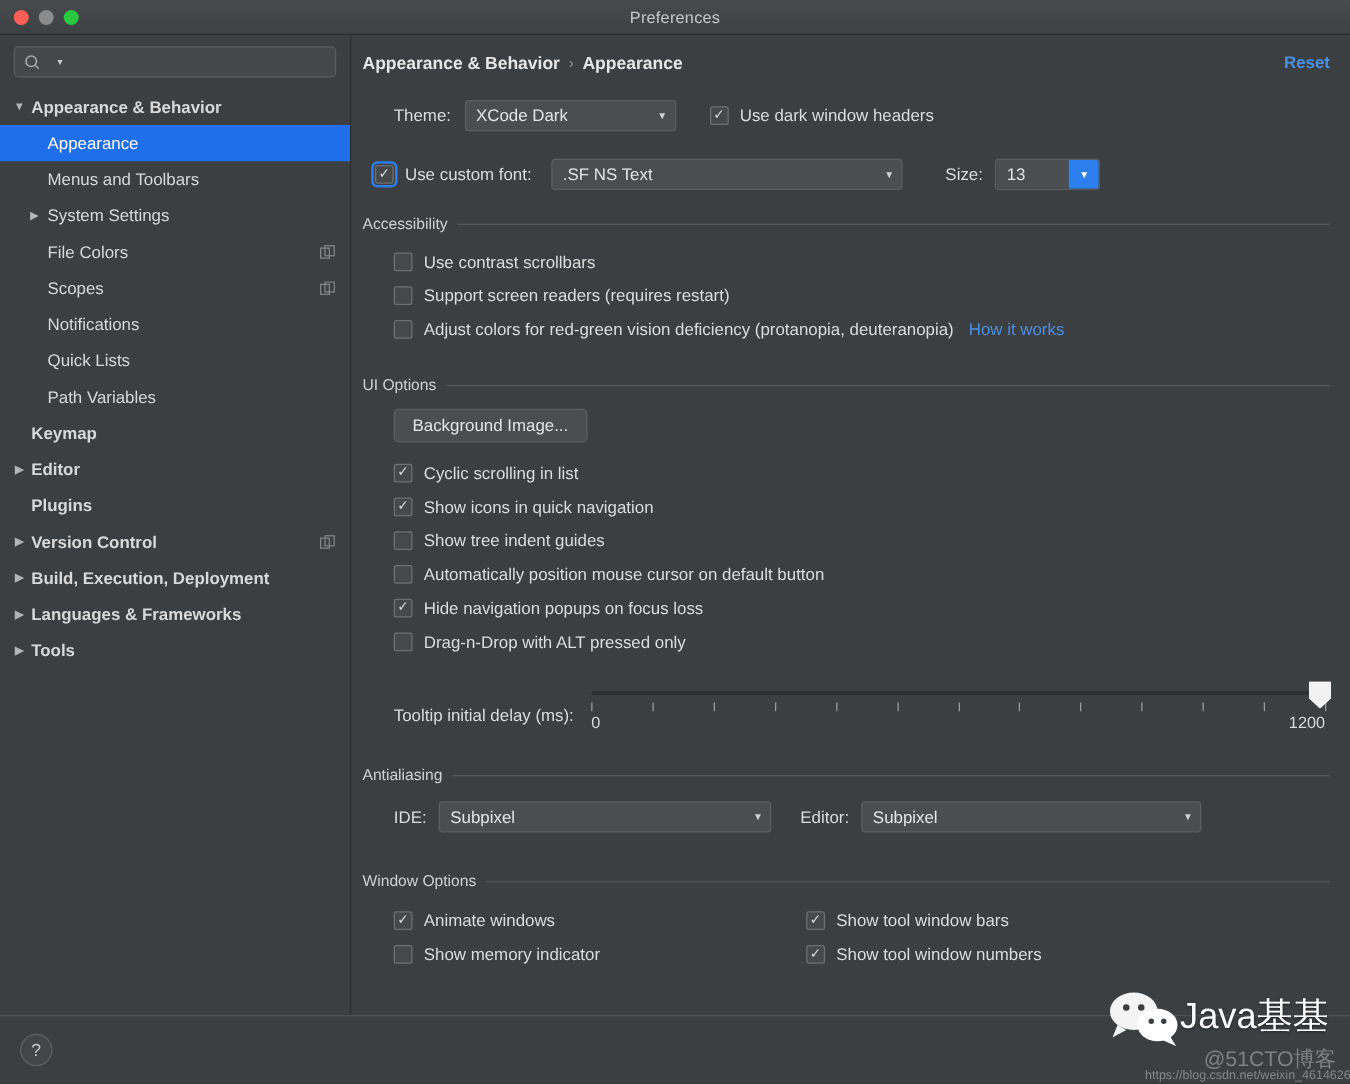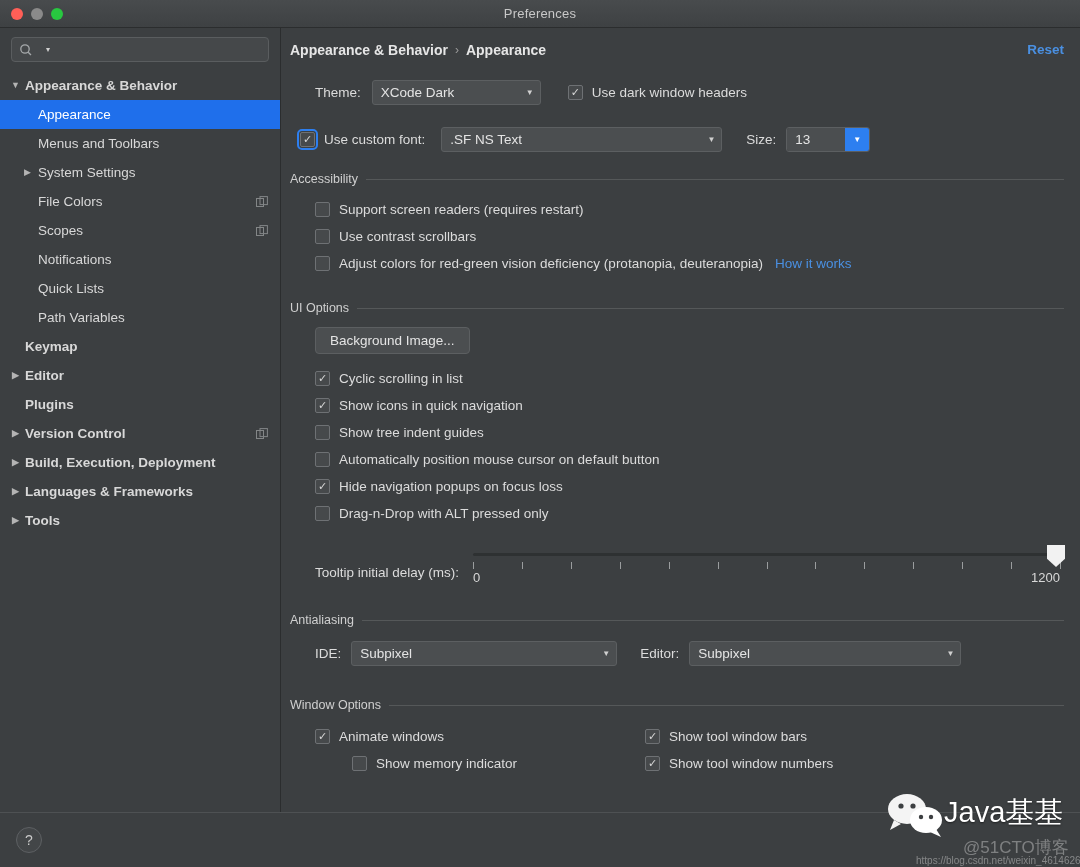--- a/index.html
+++ b/index.html
@@ -328,44 +328,44 @@
 
         <div class="row" style="margin-top:22px; padding-left:10px; gap:10px;">
           <label class="cb">
             <span class="box focus" id="cb-font">✓</span>
             <span class="ctext">Use custom font:</span>
           </label>
           <div class="combo" style="width:281px; margin-left:6px;">
             <span class="cv">.SF NS Text</span>
             <span class="tri">▼</span>
           </div>
-          <span class="lbl" style="margin-left:14px;">Size:</span>
+          <span class="lbl" style="margin-left:24px;">Size:</span>
           <div class="spinner">
             <div class="sv">13</div>
             <div class="sbtn">
               <span class="tri">▼</span>
             </div>
           </div>
         </div>
 
         <div class="sect" style="margin-top:20px;">
           <span class="stitle">Accessibility</span>
           <span class="rule"></span>
         </div>
         <div id="acc-list" style="padding-left:25px; margin-top:10px;">
             <div style="display: flex; align-items: center; gap: 12px; height: 27px;">
               <label class="cb">
                 <span class="box"></span>
-                <span class="ctext">Support screen readers (requires restart)</span>
+                <span class="ctext">Use contrast scrollbars</span>
               </label>
             </div>
             <div style="display: flex; align-items: center; gap: 12px; height: 27px;">
               <label class="cb">
                 <span class="box"></span>
-                <span class="ctext">Use contrast scrollbars</span>
+                <span class="ctext">Support screen readers (requires restart)</span>
               </label>
             </div>
             <div style="display: flex; align-items: center; gap: 12px; height: 27px;">
               <label class="cb">
                 <span class="box"></span>
                 <span class="ctext">Adjust colors for red-green vision deficiency (protanopia, deuteranopia)</span>
               </label>
               <span class="link">How it works</span>
             </div>
           </div>
@@ -466,21 +466,21 @@
           <span class="rule"></span>
         </div>
         <div style="display:flex; padding-left:25px; margin-top:11px;">
           <div id="wo-left" style="width:330px;">
               <div style="height: 27px; display: flex; align-items: center;">
                 <label class="cb">
                   <span class="box">✓</span>
                   <span class="ctext">Animate windows</span>
                 </label>
               </div>
-              <div style="height: 27px; display: flex; align-items: center; margin-left: 37px;">
+              <div style="height: 27px; display: flex; align-items: center;">
                 <label class="cb">
                   <span class="box"></span>
                   <span class="ctext">Show memory indicator</span>
                 </label>
               </div>
             </div>
           <div id="wo-right">
               <div style="height: 27px; display: flex; align-items: center;">
                 <label class="cb">
                   <span class="box">✓</span>

